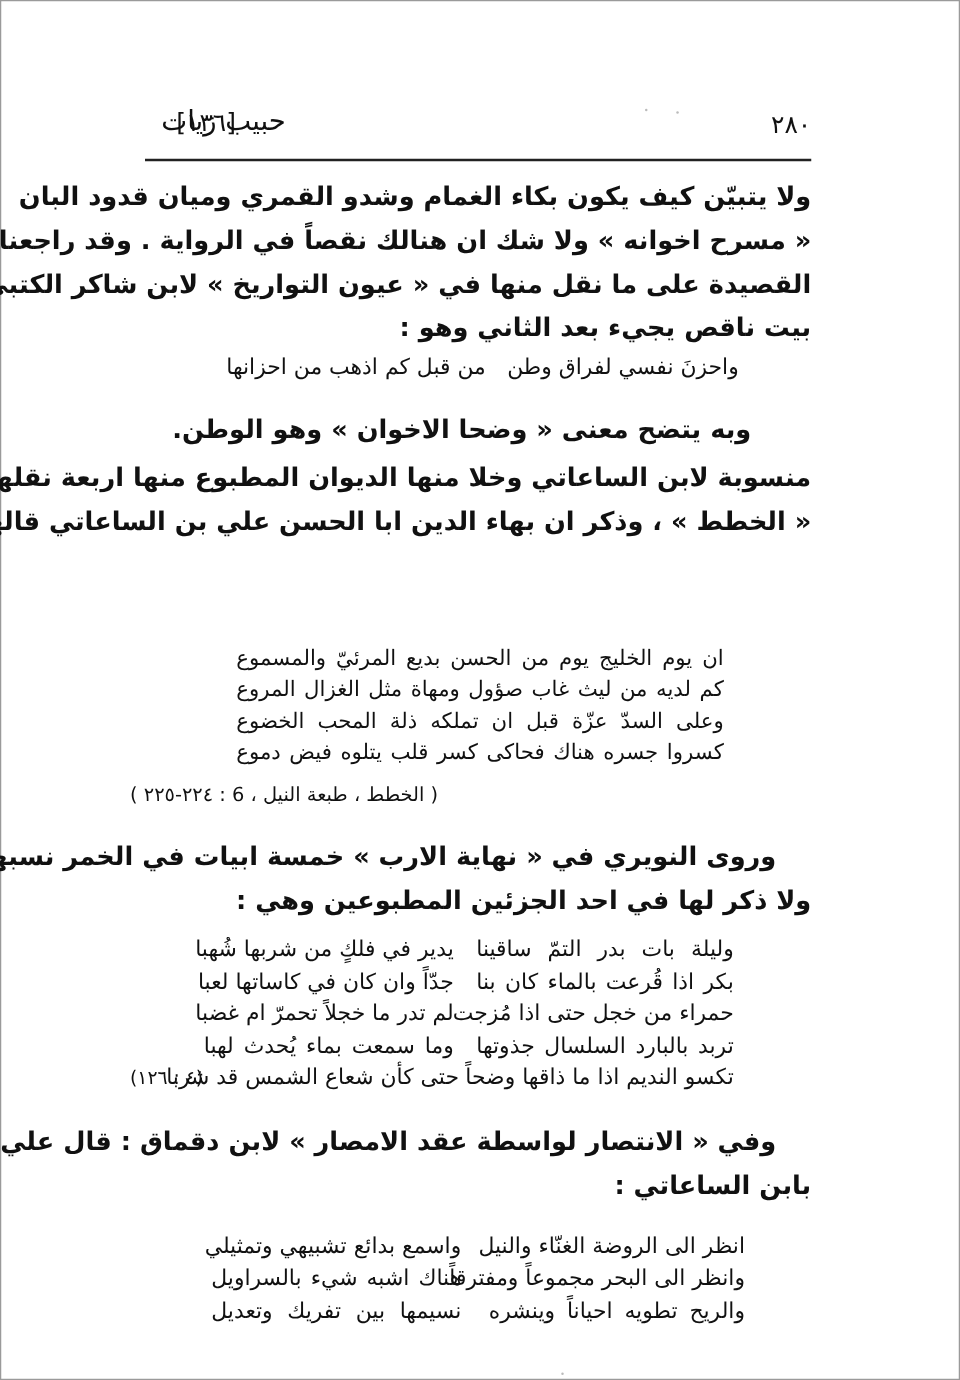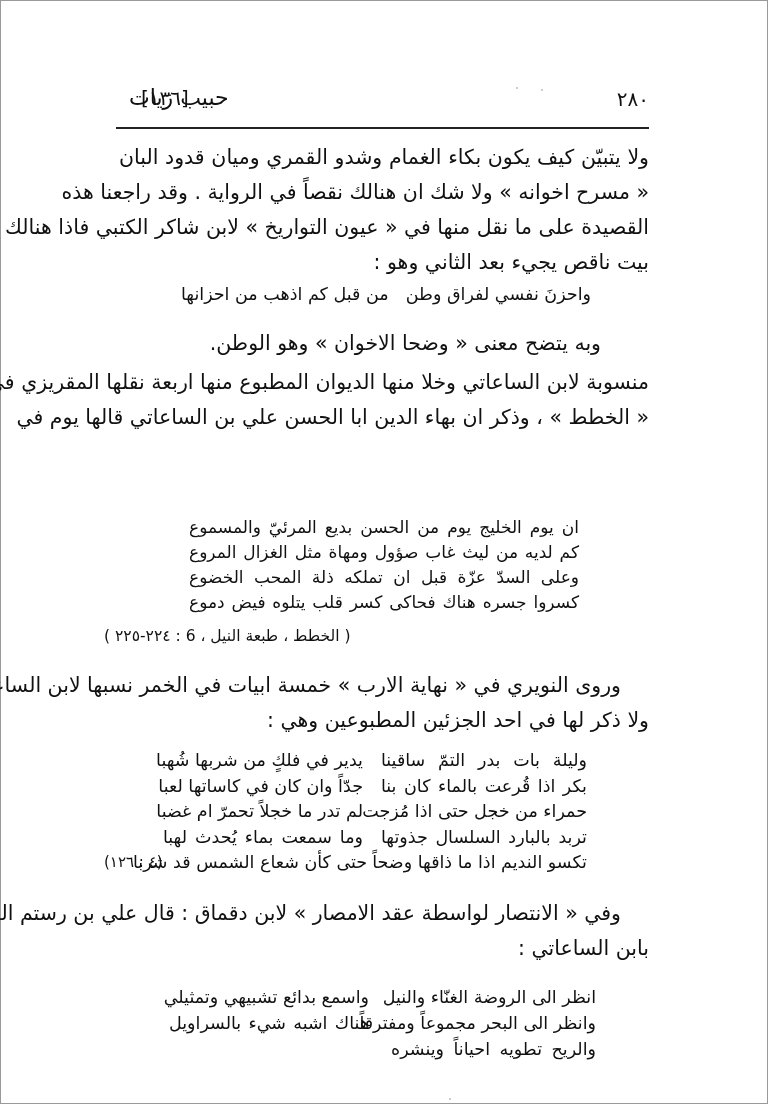--- a/index.html
+++ b/index.html
@@ -65,20 +65,21 @@
       text-align-last: right;
       font-size: 20.5px;
       line-height: 35px;
       white-space: nowrap;
     }
     .line {
       display: block;
       height: 35px;
       text-align: justify;
       text-align-last: justify;
+      font-weight: bold;
     }
     .line.last {
       text-align-last: right;
     }
     .verse {
       position: absolute;
       direction: rtl;
       font-size: 17.5px;
       line-height: 22.5px;
     }
@@ -208,19 +209,20 @@
       <span class="hemi" style="width:200px;">واسمع بدائع تشبيهي وتمثيلي</span>
     </div>
     <div class="verse-row" style="height:26px;">
       <span class="hemi" style="width:205px;">وانظر الى البحر مجموعاً ومفترقاً</span>
       <span style="width:22px;"></span>
       <span class="hemi" style="width:200px;">هناك اشبه شيء بالسراويل</span>
     </div>
     <div class="verse-row" style="height:26px;">
       <span class="hemi" style="width:205px;">والريح تطويه احياناً وينشره</span>
       <span style="width:22px;"></span>
+      <span class="hemi" style="width:200px;">نسيمها بين تفريك وتعديل</span>
     </div>
   </div>
 
   <span class="speck" style="left:515px; top:86px;"></span>
   <span class="speck" style="left:540px; top:88px;"></span>
   <span class="speck" style="left:448px; top:1097px;"></span>
 </div>
 
 </body></html>

